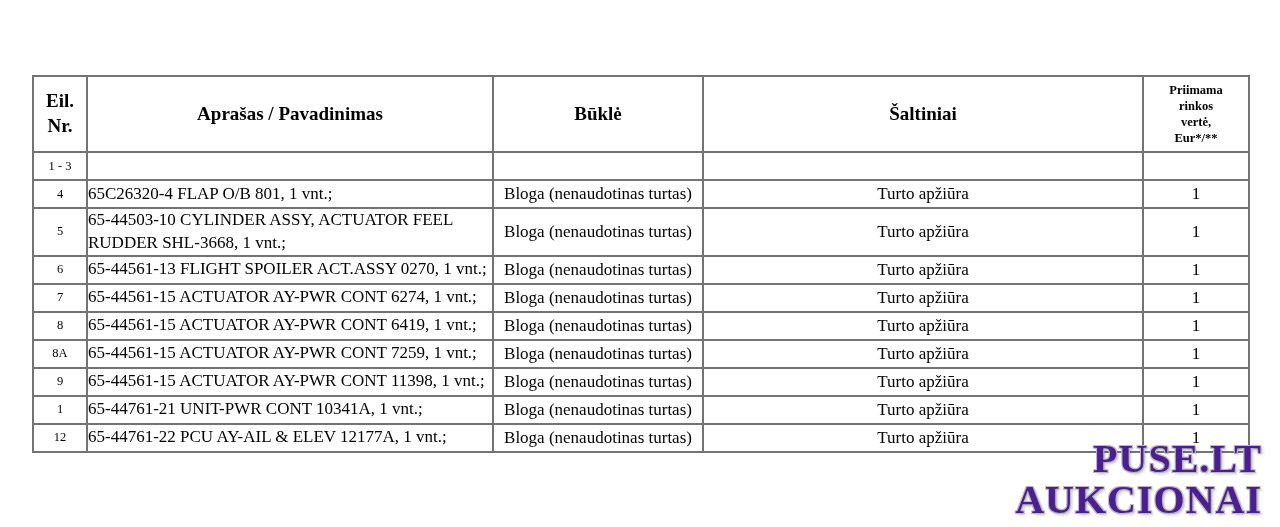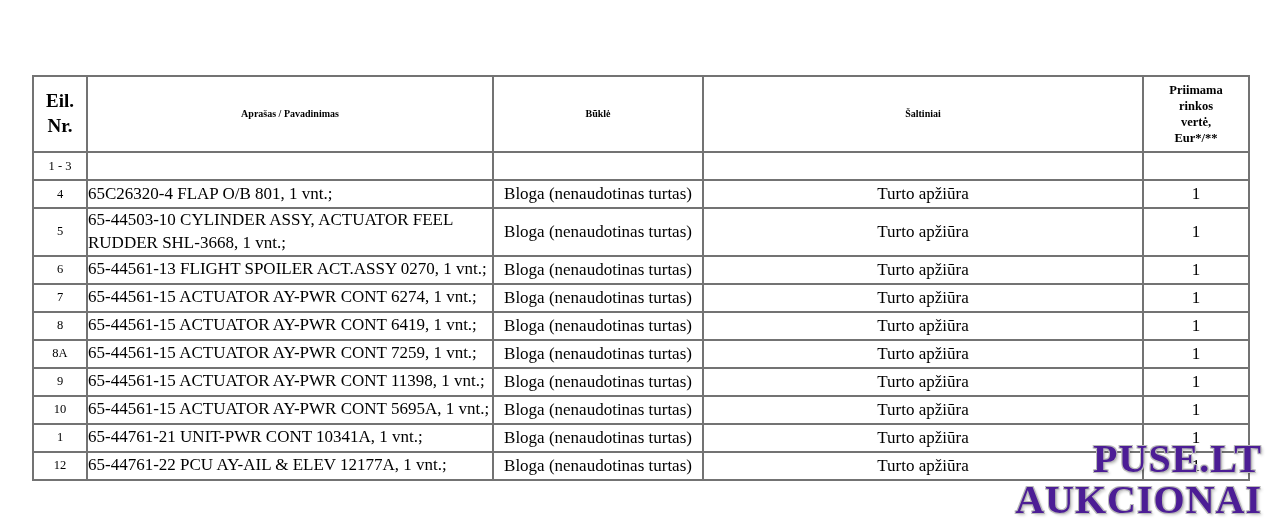--- a/index.html
+++ b/index.html
@@ -41,21 +41,21 @@
   }
   
   col.c-nr    { width: 54px; }
   col.c-desc  { width: 406px; }
   col.c-state { width: 210px; }
   col.c-src   { width: 440px; }
   col.c-val   { width: 106px; }
 
   thead th {
     font-weight: bold;
-    font-size: 10px;
+    font-size: 19px;
     text-align: center;
     height: 74px;
     line-height: 1.25;
   }
   thead th.head-nr {
     font-size: 19px;
     line-height: 1.3;
   }
   thead th.head-val {
     font-size: 12.5px;
@@ -202,27 +202,20 @@
             <td class="cell-val">1</td>
           </tr>
           <tr>
             <td class="cell-nr">9</td>
             <td class="cell-desc">65-44561-15 ACTUATOR AY-PWR CONT 11398, 1 vnt.;</td>
             <td class="cell-state">Bloga (nenaudotinas turtas)</td>
             <td class="cell-src">Turto apžiūra</td>
             <td class="cell-val">1</td>
           </tr>
           <tr>
-            <td class="cell-nr">10</td>
-            <td class="cell-desc">65-44561-15 ACTUATOR AY-PWR CONT 5695A, 1 vnt.;</td>
-            <td class="cell-state">Bloga (nenaudotinas turtas)</td>
-            <td class="cell-src">Turto apžiūra</td>
-            <td class="cell-val">1</td>
-          </tr>
-          <tr>
             <td class="cell-nr">1</td>
             <td class="cell-desc">65-44761-21 UNIT-PWR CONT 10341A, 1 vnt.;</td>
             <td class="cell-state">Bloga (nenaudotinas turtas)</td>
             <td class="cell-src">Turto apžiūra</td>
             <td class="cell-val">1</td>
           </tr>
           <tr>
             <td class="cell-nr">12</td>
             <td class="cell-desc">65-44761-22 PCU AY-AIL &amp; ELEV 12177A, 1 vnt.;</td>
             <td class="cell-state">Bloga (nenaudotinas turtas)</td>

